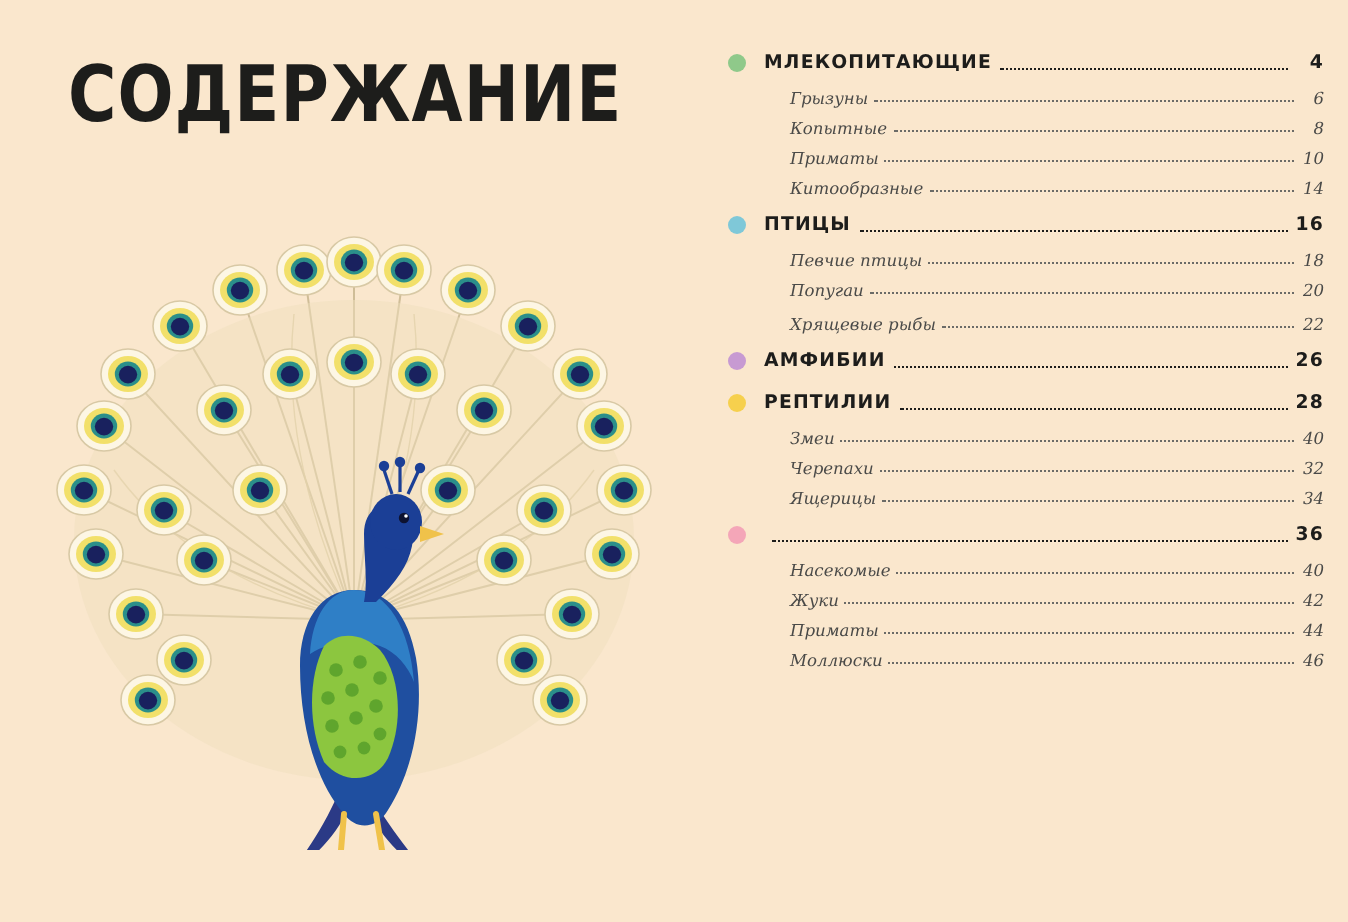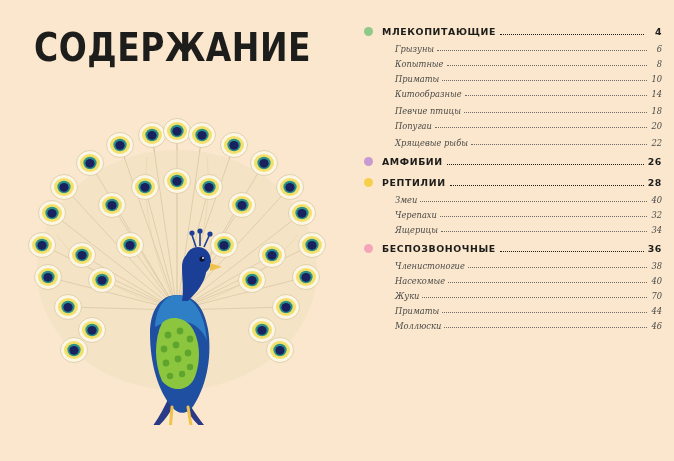--- a/index.html
+++ b/index.html
@@ -318,20 +318,26 @@
             <span class="sub-dots"></span>
             <span class="sub-page">10</span>
           </div>
           <div class="sub-row">
             <span class="sub-label">Китообразные</span>
             <span class="sub-dots"></span>
             <span class="sub-page">14</span>
           </div>
         </div>
         <div class="section">
+          <div class="sec-row">
+            <span class="bullet" style="background: rgb(127, 200, 216);"></span>
+            <span class="sec-label">ПТИЦЫ</span>
+            <span class="dots"></span>
+            <span class="sec-page">16</span>
+          </div>
           <div class="sub-row">
             <span class="sub-label">Певчие птицы</span>
             <span class="sub-dots"></span>
             <span class="sub-page">18</span>
           </div>
           <div class="sub-row">
             <span class="sub-label">Попугаи</span>
             <span class="sub-dots"></span>
             <span class="sub-page">20</span>
           </div>
@@ -370,38 +376,32 @@
           </div>
           <div class="sub-row">
             <span class="sub-label">Ящерицы</span>
             <span class="sub-dots"></span>
             <span class="sub-page">34</span>
           </div>
         </div>
         <div class="section">
           <div class="sec-row">
             <span class="bullet" style="background: rgb(244, 166, 184);"></span>
-            <span class="sec-label">БЕСПОЗВОНОЧНЫЕ</span>
             <span class="dots"></span>
             <span class="sec-page">36</span>
           </div>
           <div class="sub-row">
-            <span class="sub-label">Членистоногие</span>
-            <span class="sub-dots"></span>
-            <span class="sub-page">38</span>
-          </div>
-          <div class="sub-row">
             <span class="sub-label">Насекомые</span>
             <span class="sub-dots"></span>
             <span class="sub-page">40</span>
           </div>
           <div class="sub-row">
             <span class="sub-label">Жуки</span>
             <span class="sub-dots"></span>
-            <span class="sub-page">70</span>
+            <span class="sub-page">42</span>
           </div>
           <div class="sub-row">
             <span class="sub-label">Приматы</span>
             <span class="sub-dots"></span>
             <span class="sub-page">44</span>
           </div>
           <div class="sub-row">
             <span class="sub-label">Моллюски</span>
             <span class="sub-dots"></span>
             <span class="sub-page">46</span>

